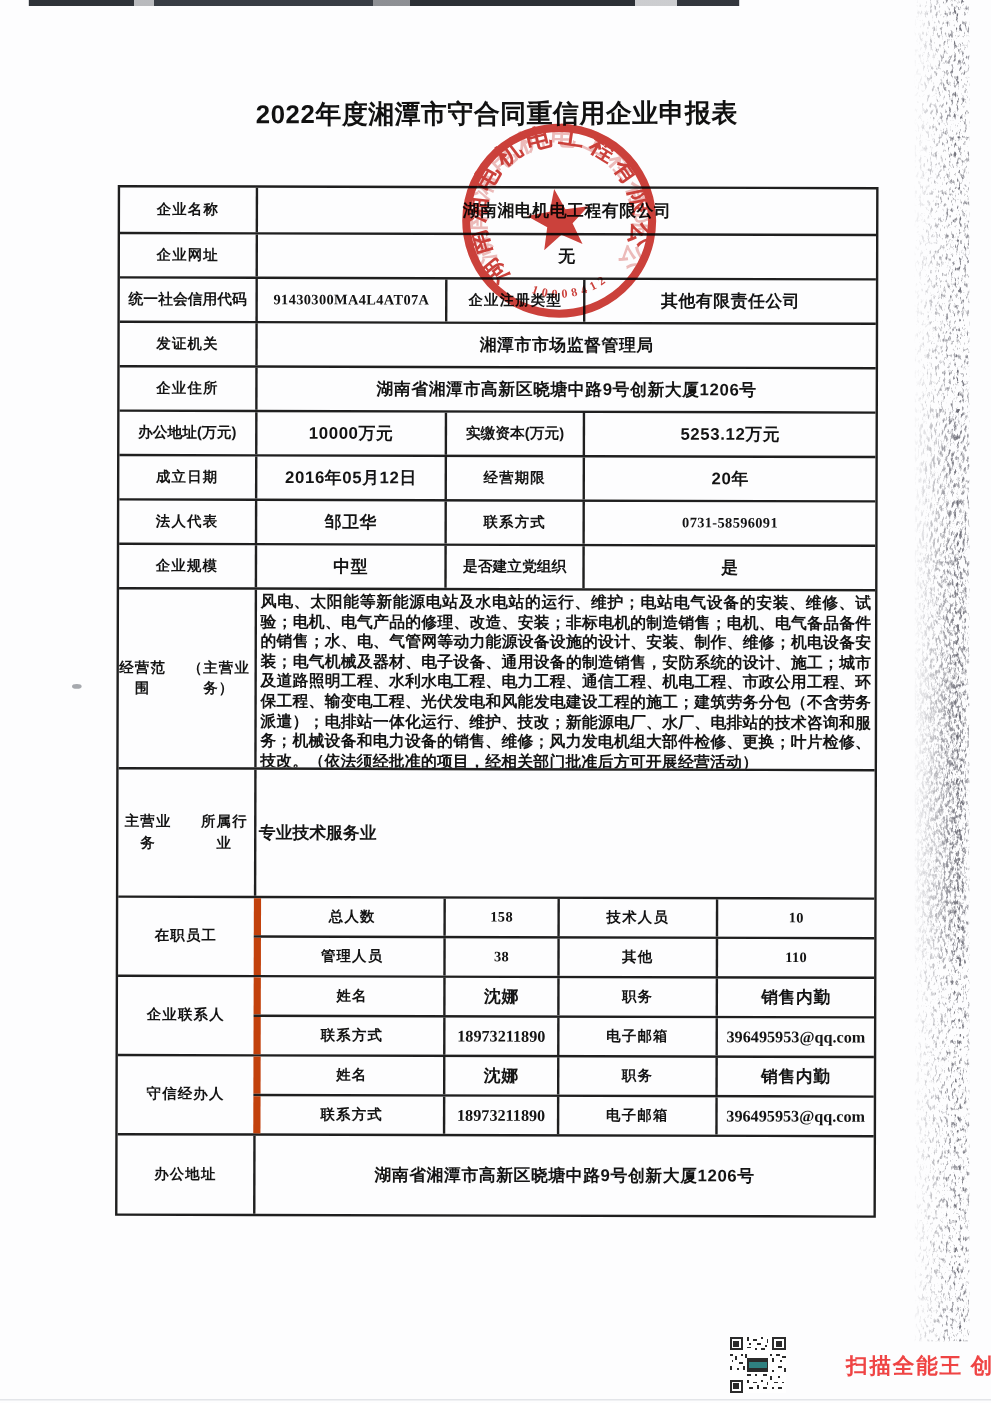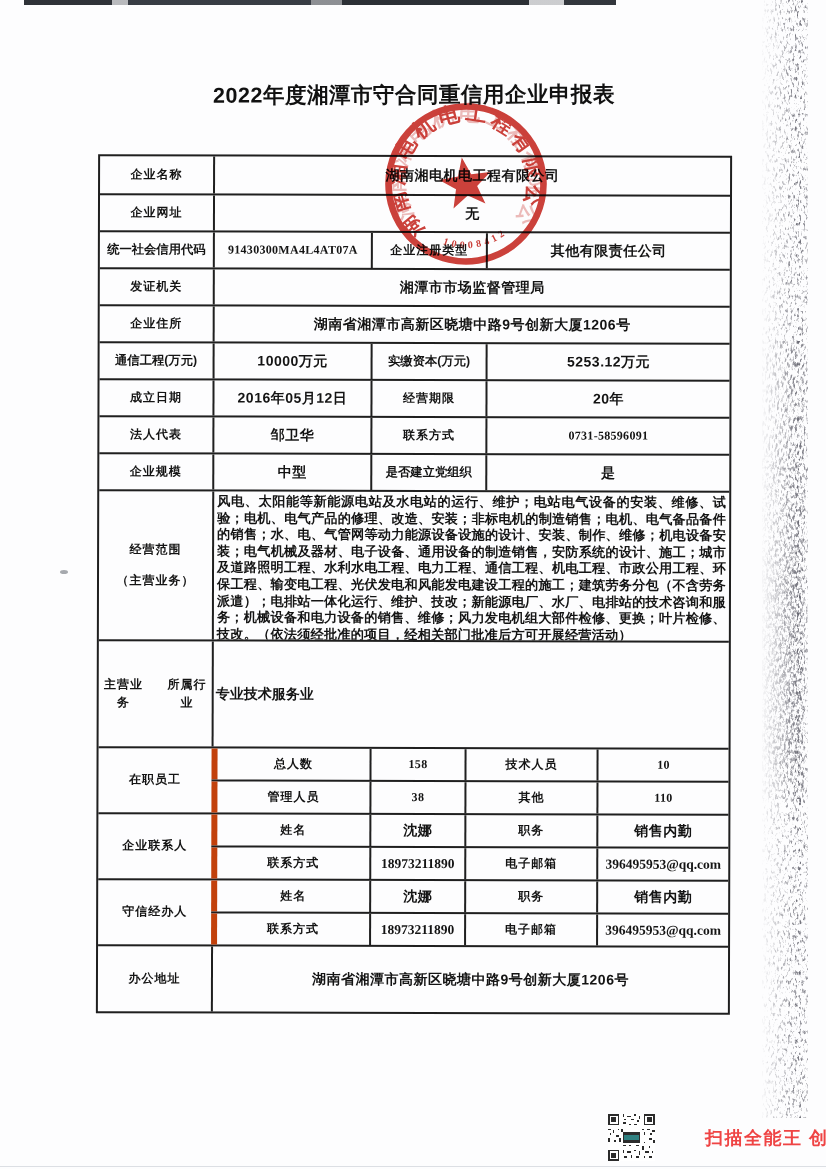--- a/index.html
+++ b/index.html
@@ -148,21 +148,21 @@
       <div class="cell w-label lab">发证机关</div>
       <div class="cell w-rest val">湘潭市市场监督管理局</div>
     </div>
 
     <div class="row r-std">
       <div class="cell w-label lab">企业住所</div>
       <div class="cell w-rest val">湖南省湘潭市高新区晓塘中路9号创新大厦1206号</div>
     </div>
 
     <div class="row r-std">
-      <div class="cell w-label lab lab-tight">通信工程(万元)</div>
+      <div class="cell w-label lab lab-tight">办公地址(万元)</div>
       <div class="cell w-v1 val">10000万元</div>
       <div class="cell w-l2 lab lab-tight">实缴资本(万元)</div>
       <div class="cell w-rest val">5253.12万元</div>
     </div>
 
     <div class="row r-std">
       <div class="cell w-label lab">成立日期</div>
       <div class="cell w-v1 val">2016年05月12日</div>
       <div class="cell w-l2 lab">经营期限</div>
       <div class="cell w-rest val">20年</div>
@@ -176,21 +176,21 @@
     </div>
 
     <div class="row r-std">
       <div class="cell w-label lab">企业规模</div>
       <div class="cell w-v1 val">中型</div>
       <div class="cell w-l2 lab lab-tight">是否建立党组织</div>
       <div class="cell w-rest val">是</div>
     </div>
 
     <div class="row r-scope">
-      <div class="cell w-label lab" style="flex-direction:column;gap:14px;">
+      <div class="cell w-label lab" style="flex-direction:row;gap:14px;">
         <span>经营范围</span>
         <span>（主营业务）</span>
       </div>
       <div class="cell w-rest scope-text">风电、太阳能等新能源电站及水电站的运行、维护；电站电气设备的安装、维修、试验；电机、电气产品的修理、改造、安装；非标电机的制造销售；电机、电气备品备件的销售；水、电、气管网等动力能源设备设施的设计、安装、制作、维修；机电设备安装；电气机械及器材、电子设备、通用设备的制造销售，安防系统的设计、施工；城市及道路照明工程、水利水电工程、电力工程、通信工程、机电工程、市政公用工程、环保工程、输变电工程、光伏发电和风能发电建设工程的施工；建筑劳务分包（不含劳务派遣）；电排站一体化运行、维护、技改；新能源电厂、水厂、电排站的技术咨询和服务；机械设备和电力设备的销售、维修；风力发电机组大部件检修、更换；叶片检修、技改。（依法须经批准的项目，经相关部门批准后方可开展经营活动）</div>
     </div>
 
     <div class="row r-ind">
       <div class="cell w-label lab" style="flex-direction:row;gap:14px;">
         <span>主营业务</span>
         <span>所属行业</span>

